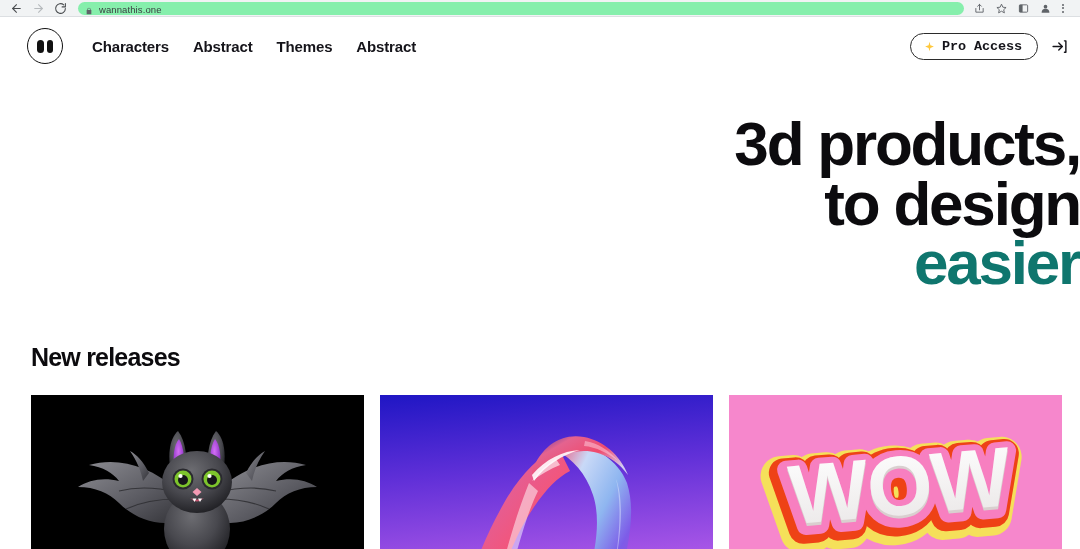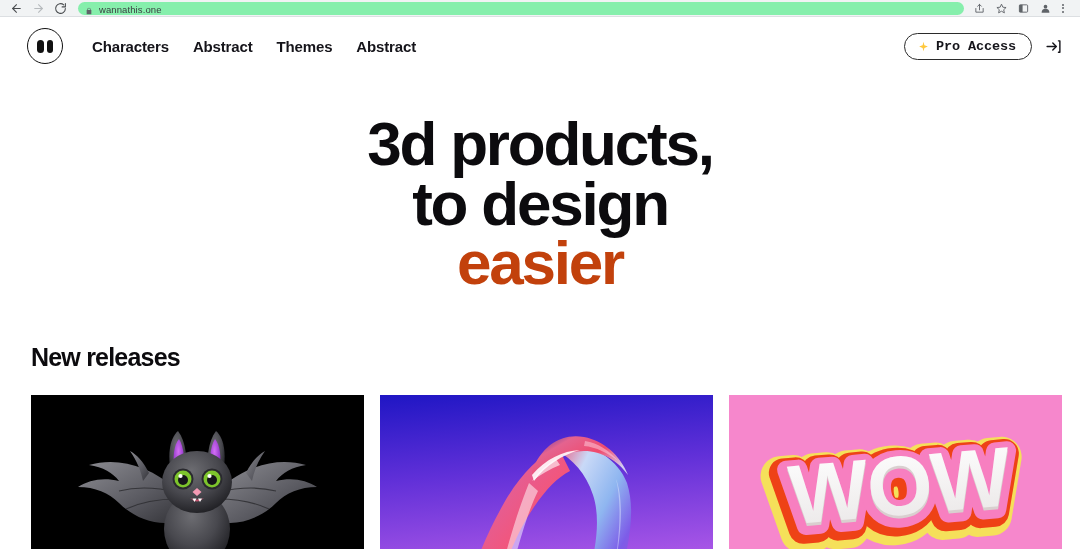--- a/index.html
+++ b/index.html
@@ -57,21 +57,21 @@
   .tool-icons .ti { display: flex; align-items: center; justify-content: center; }
   .avatar-ic { color: #5f6368; }
   .kebab { display: flex; flex-direction: column; gap: 1.5px; align-items: center; }
   .kebab i { width: 2px; height: 2px; background: #5f6368; border-radius: 50%; display: block; }
 
   
   .site-header {
     height: 58px;
     display: flex;
     align-items: center;
-    padding: 0 18px 0 27px;
+    padding: 0 12px 0 27px;
     background: #fff;
   }
   .logo {
     width: 36px; height: 36px;
     border: 1.3px solid #111;
     border-radius: 50%;
     display: flex; align-items: center; justify-content: center;
     gap: 3px;
     flex: 0 0 auto;
   }
@@ -116,31 +116,31 @@
   .pro-btn .pro-label {
     font-size: 13.5px;
     font-weight: 700;
     color: #15141a;
     letter-spacing: -0.1px;
   }
   .login-ic { color: #15141a; display: flex; align-items: center; cursor: pointer; }
 
   
   .hero {
-    text-align: center;
+    text-align: right;
     padding-top: 39px;
   }
   .hero h1 {
     font-size: 62px;
     line-height: 0.96;
     font-weight: 700;
     color: #0c0b0e;
     letter-spacing: -2.2px;
   }
-  .hero .accent { color: #c2410c; }
+  .hero .accent { color: #0f766e; }
 
   
   .section-title {
     font-size: 25px;
     font-weight: 700;
     color: #0c0b0e;
     letter-spacing: -0.8px;
     padding: 0 12px 0 31px;
     margin-top: 50px;
   }

